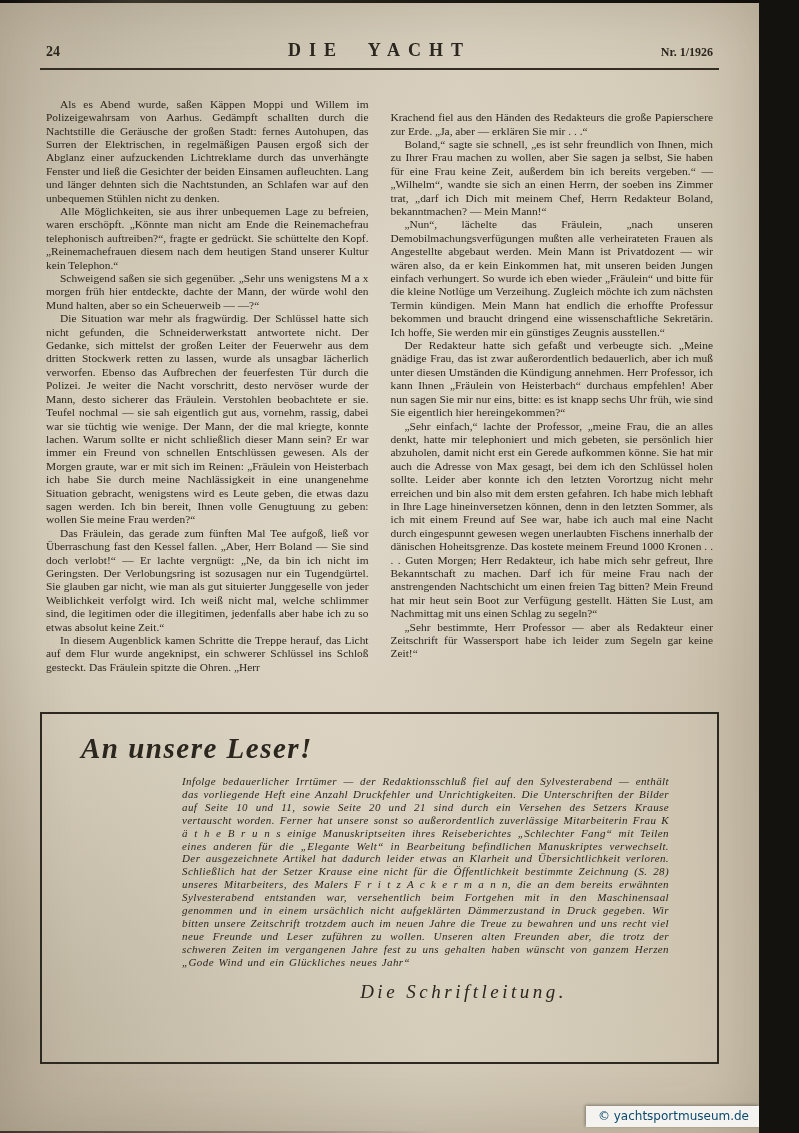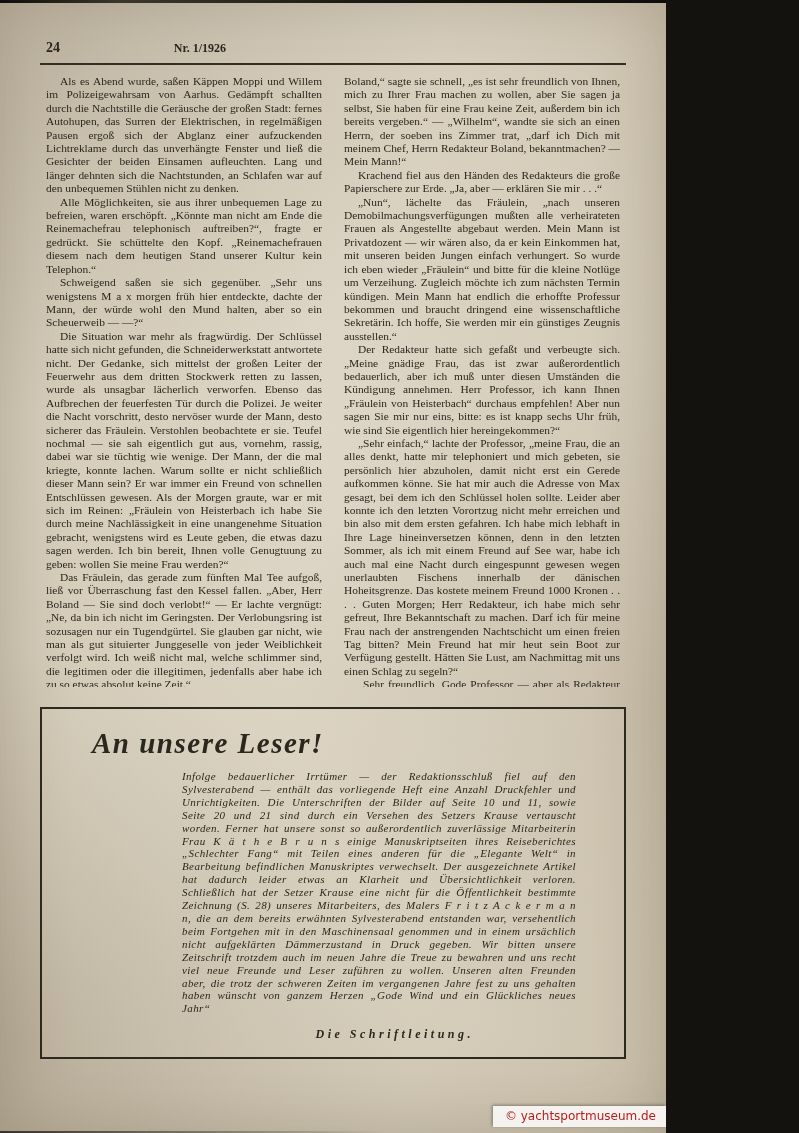--- a/index.html
+++ b/index.html
@@ -1,18 +1,18 @@
 <!DOCTYPE html>
 <html lang="de"><head>
 <meta charset="utf-8">
 <style>
   html, body { margin: 0; padding: 0; background: #14120f; }
   .page {
     position: relative;
-    width: 666px;
+    width: 759px;
     height: 1133px;
     margin: 0;
     overflow: hidden;
     color: #2b261e;
     font-family: "Liberation Serif", serif;
     background:
       radial-gradient(circle at 97% 62%, rgba(120,100,70,.10), transparent 38%),
       radial-gradient(circle at 3% 92%, rgba(85,72,50,.16), transparent 32%),
       radial-gradient(circle at 10% 4%, rgba(85,72,50,.14), transparent 30%),
       radial-gradient(ellipse at 48% 38%, #ded6c7 0%, #d6cdbb 55%, #c8bda8 100%);
@@ -36,89 +36,90 @@
     font-size: 18px; font-weight: bold;
     letter-spacing: 8px; word-spacing: 12px;
   }
   .issue { width: 90px; text-align: right; font-size: 12px; font-weight: bold; }
   .rule { border-top: 2px solid #332d23; margin: 7px 40px 10px 40px; }
   .columns {
     display: flex; gap: 22px;
     padding: 0 46px;
     height: 612px; overflow: hidden;
     font-size: 11.4px; line-height: 13.4px;
-    text-align: justify; hyphens: auto;
+    text-align: justify; hyphens: auto; align-items: center;
   }
   .col { flex: 1; min-width: 0; }
   .col p { margin: 0; text-indent: 14px; }
   .col--right p:first-child { text-indent: 0; }
   .notice {
     box-sizing: border-box;
     margin: 20px 40px 0 40px;
     height: 352px; overflow: hidden;
     border: 2px solid #2d2820;
     padding: 18px 46px 0 34px;
     background: rgba(255,252,240,.06);
   }
   .notice-heading {
-    margin: 0 0 10px 16px;
+    margin: 0 0 10px 5px;
     font-style: italic; font-weight: bold;
     font-size: 29px; letter-spacing: 1.5px;
   }
   .notice-body {
     margin: 0 2px 8px 106px;
     font-style: italic;
     font-size: 11px; line-height: 12.9px;
     letter-spacing: .4px; word-spacing: 1.5px;
     text-align: justify;
   }
   .notice-signature {
     margin: 12px 104px 16px 0;
     text-align: right;
     font-style: italic;
-    font-size: 12px; letter-spacing: 3.5px; font-weight: bold;
+    font-size: 19px; letter-spacing: 3.5px;
   }
   .watermark {
     position: absolute; right: 0; bottom: 6px;
     background: #f4f3ef;
     padding: 3px 10px 4px 12px;
     font-family: "DejaVu Sans", sans-serif;
-    font-size: 12px; color: #b91c1c;
+    font-size: 12px; color: #0c4a6e;
     box-shadow: -1px -1px 3px rgba(0,0,0,.35);
   }
 </style>
 </head>
 <body>
 
 <div class="page">
   <div class="scan-edge-top"></div>
 
   <header class="page-header">
     <span class="pageno">24</span>
+    <h1 class="masthead">DIE YACHT</h1>
     <span class="issue">Nr. 1/1926</span>
   </header>
 
   <div class="rule"></div>
 
   <main class="columns">
     <section class="col col--left">
       <p>Als es Abend wurde, saßen Käppen Moppi und Willem im Polizeigewahrsam von Aarhus. Gedämpft schallten durch die Nachtstille die Geräusche der großen Stadt: fernes Autohupen, das Surren der Elektrischen, in regelmäßigen Pausen ergoß sich der Abglanz einer aufzuckenden Lichtreklame durch das unverhängte Fenster und ließ die Gesichter der beiden Einsamen aufleuchten. Lang und länger dehnten sich die Nachtstunden, an Schlafen war auf den unbequemen Stühlen nicht zu denken.</p>
       <p>Alle Möglichkeiten, sie aus ihrer unbequemen Lage zu befreien, waren erschöpft. „Könnte man nicht am Ende die Reinemachefrau telephonisch auftreiben?“, fragte er gedrückt. Sie schüttelte den Kopf. „Reinemachefrauen diesem nach dem heutigen Stand unserer Kultur kein Telephon.“</p>
       <p>Schweigend saßen sie sich gegenüber. „Sehr uns wenigstens M a x morgen früh hier entdeckte, dachte der Mann, der würde wohl den Mund halten, aber so ein Scheuerweib — —?“</p>
       <p>Die Situation war mehr als fragwürdig. Der Schlüssel hatte sich nicht gefunden, die Schneiderwerkstatt antwortete nicht. Der Gedanke, sich mittelst der großen Leiter der Feuerwehr aus dem dritten Stockwerk retten zu lassen, wurde als unsagbar lächerlich verworfen. Ebenso das Aufbrechen der feuerfesten Tür durch die Polizei. Je weiter die Nacht vorschritt, desto nervöser wurde der Mann, desto sicherer das Fräulein. Verstohlen beobachtete er sie. Teufel nochmal — sie sah eigentlich gut aus, vornehm, rassig, dabei war sie tüchtig wie wenige. Der Mann, der die mal kriegte, konnte lachen. Warum sollte er nicht schließlich dieser Mann sein? Er war immer ein Freund von schnellen Entschlüssen gewesen. Als der Morgen graute, war er mit sich im Reinen: „Fräulein von Heisterbach ich habe Sie durch meine Nachlässigkeit in eine unangenehme Situation gebracht, wenigstens wird es Leute geben, die etwas dazu sagen werden. Ich bin bereit, Ihnen volle Genugtuung zu geben: wollen Sie meine Frau werden?“</p>
       <p>Das Fräulein, das gerade zum fünften Mal Tee aufgoß, ließ vor Überraschung fast den Kessel fallen. „Aber, Herr Boland — Sie sind doch verlobt!“ — Er lachte vergnügt: „Ne, da bin ich nicht im Geringsten. Der Verlobungsring ist sozusagen nur ein Tugendgürtel. Sie glauben gar nicht, wie man als gut situierter Junggeselle von jeder Weiblichkeit verfolgt wird. Ich weiß nicht mal, welche schlimmer sind, die legitimen oder die illegitimen, jedenfalls aber habe ich zu so etwas absolut keine Zeit.“</p>
       <p>In diesem Augenblick kamen Schritte die Treppe herauf, das Licht auf dem Flur wurde angeknipst, ein schwerer Schlüssel ins Schloß gesteckt. Das Fräulein spitzte die Ohren. „Herr</p>
     </section>
     <section class="col col--right">
+      <p>Krachend fiel aus den Händen des Redakteurs die große Papierschere zur Erde. „Ja, aber — erklären Sie mir . . .“</p>
       <p>Boland,“ sagte sie schnell, „es ist sehr freundlich von Ihnen, mich zu Ihrer Frau machen zu wollen, aber Sie sagen ja selbst, Sie haben für eine Frau keine Zeit, außerdem bin ich bereits vergeben.“ — „Wilhelm“, wandte sie sich an einen Herrn, der soeben ins Zimmer trat, „darf ich Dich mit meinem Chef, Herrn Redakteur Boland, bekanntmachen? — Mein Mann!“</p>
-      <p>Krachend fiel aus den Händen des Redakteurs die große Papierschere zur Erde. „Ja, aber — erklären Sie mir . . .“</p>
       <p>„Nun“, lächelte das Fräulein, „nach unseren Demobilmachungsverfügungen mußten alle verheirateten Frauen als Angestellte abgebaut werden. Mein Mann ist Privatdozent — wir wären also, da er kein Einkommen hat, mit unseren beiden Jungen einfach verhungert. So wurde ich eben wieder „Fräulein“ und bitte für die kleine Notlüge um Verzeihung. Zugleich möchte ich zum nächsten Termin kündigen. Mein Mann hat endlich die erhoffte Professur bekommen und braucht dringend eine wissenschaftliche Sekretärin. Ich hoffe, Sie werden mir ein günstiges Zeugnis ausstellen.“</p>
       <p>Der Redakteur hatte sich gefaßt und verbeugte sich. „Meine gnädige Frau, das ist zwar außerordentlich bedauerlich, aber ich muß unter diesen Umständen die Kündigung annehmen. Herr Professor, ich kann Ihnen „Fräulein von Heisterbach“ durchaus empfehlen! Aber nun sagen Sie mir nur eins, bitte: es ist knapp sechs Uhr früh, wie sind Sie eigentlich hier hereingekommen?“</p>
       <p>„Sehr einfach,“ lachte der Professor, „meine Frau, die an alles denkt, hatte mir telephoniert und mich gebeten, sie persönlich hier abzuholen, damit nicht erst ein Gerede aufkommen könne. Sie hat mir auch die Adresse von Max gesagt, bei dem ich den Schlüssel holen sollte. Leider aber konnte ich den letzten Vorortzug nicht mehr erreichen und bin also mit dem ersten gefahren. Ich habe mich lebhaft in Ihre Lage hineinversetzen können, denn in den letzten Sommer, als ich mit einem Freund auf See war, habe ich auch mal eine Nacht durch eingespunnt gewesen wegen unerlaubten Fischens innerhalb der dänischen Hoheitsgrenze. Das kostete meinem Freund 1000 Kronen . . . . Guten Morgen; Herr Redakteur, ich habe mich sehr gefreut, Ihre Bekanntschaft zu machen. Darf ich für meine Frau nach der anstrengenden Nachtschicht um einen freien Tag bitten? Mein Freund hat mir heut sein Boot zur Verfügung gestellt. Hätten Sie Lust, am Nachmittag mit uns einen Schlag zu segeln?“</p>
-      <p>„Sehr freundlich, Gode Professor — aber als Redakteur einer Zeitschrift für Wassersport habe ich leider zum Segeln gar keine Zeit!“</p>
+      <p>„Sehr bestimmte, Herr Professor — aber als Redakteur einer Zeitschrift für Wassersport habe ich leider zum Segeln gar keine Zeit!“</p>
     </section>
   </main>
 
   <section class="notice">
     <h2 class="notice-heading">An unsere Leser!</h2>
     <p class="notice-body">Infolge bedauerlicher Irrtümer — der Redaktionsschluß fiel auf den Sylvesterabend — enthält das vorliegende Heft eine Anzahl Druckfehler und Unrichtigkeiten. Die Unterschriften der Bilder auf Seite 10 und 11, sowie Seite 20 und 21 sind durch ein Versehen des Setzers Krause vertauscht worden. Ferner hat unsere sonst so außerordentlich zuverlässige Mitarbeiterin Frau K ä t h e B r u n s einige Manuskriptseiten ihres Reiseberichtes „Schlechter Fang“ mit Teilen eines anderen für die „Elegante Welt“ in Bearbeitung befindlichen Manuskriptes verwechselt. Der ausgezeichnete Artikel hat dadurch leider etwas an Klarheit und Übersichtlichkeit verloren. Schließlich hat der Setzer Krause eine nicht für die Öffentlichkeit bestimmte Zeichnung (S. 28) unseres Mitarbeiters, des Malers F r i t z A c k e r m a n n, die an dem bereits erwähnten Sylvesterabend entstanden war, versehentlich beim Fortgehen mit in den Maschinensaal genommen und in einem ursächlich nicht aufgeklärten Dämmerzustand in Druck gegeben. Wir bitten unsere Zeitschrift trotzdem auch im neuen Jahre die Treue zu bewahren und uns recht viel neue Freunde und Leser zuführen zu wollen. Unseren alten Freunden aber, die trotz der schweren Zeiten im vergangenen Jahre fest zu uns gehalten haben wünscht von ganzem Herzen „Gode Wind und ein Glückliches neues Jahr“</p>
     <p class="notice-signature">Die Schriftleitung.</p>
   </section>
 
   <div class="watermark">

